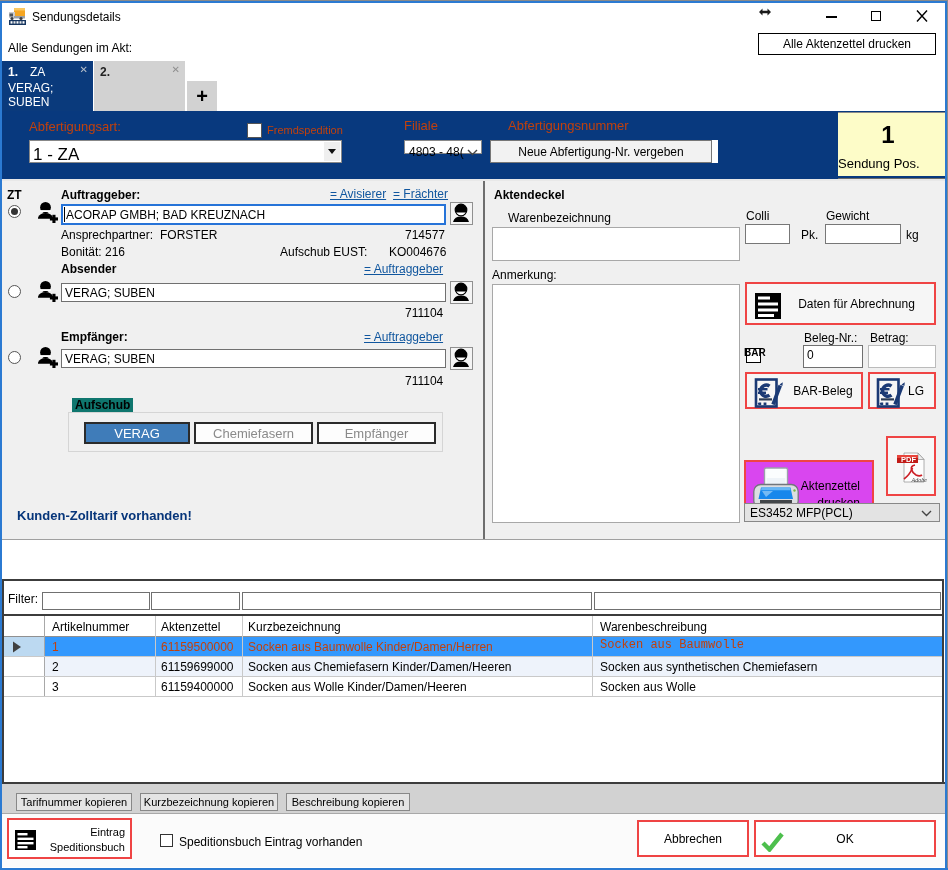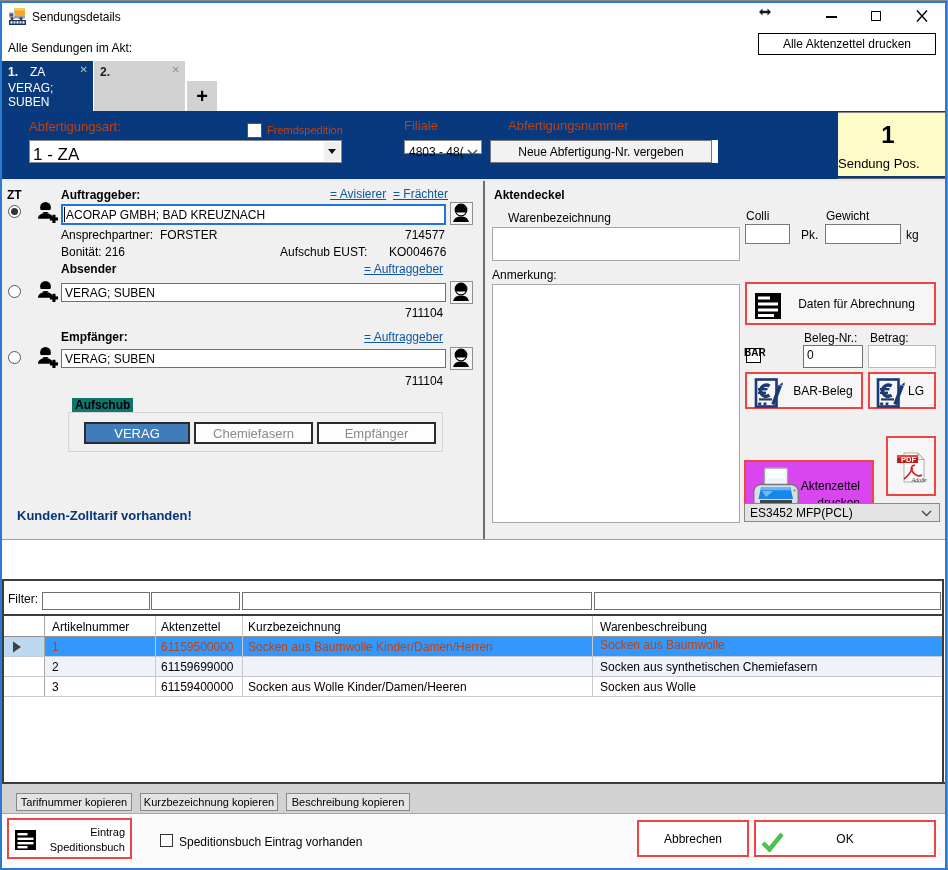--- a/index.html
+++ b/index.html
@@ -297,26 +297,27 @@
 <div class="ab" style="left:4px;top:636px;width:938px;height:1px;background:#909090;"></div>
 
 <div class="ab" style="left:4px;top:637px;width:938px;height:20px;background:#bcd9f1;">
   <svg style="position:absolute;left:8px;top:4px" width="10" height="12" viewBox="0 0 10 12">
         <path d="M1 0.5 L9 6 L1 11.5 Z" fill="#404040"></path>
       </svg>
   <div style="position:absolute;left:40px;top:0;right:0;height:20px;background:#3398fd;"></div>
   <div class="lbl wht" style="left:48px;top:3px;">1</div>
   <div class="lbl wht" style="left:157px;top:3px;">61159500000</div>
   <div class="lbl wht" style="left:244px;top:3px;">Socken aus Baumwolle Kinder/Damen/Herren</div>
-  <div class="lbl wht" style="left:596px;top:1px;">Socken aus Baumwolle</div>
+  <div class="lbl wht" style="left:596px;top:1px;font-family:Liberation Mono, monospace;">Socken aus Baumwolle</div>
 </div>
 <div class="ab" style="left:4px;top:657px;width:938px;height:20px;background:#eef3fb;">
   <div style="position:absolute;left:0;top:0;width:40px;height:20px;background:#fff;"></div>
   <div class="lbl" style="left:48px;top:3px;">2</div>
   <div class="lbl" style="left:157px;top:3px;">61159699000</div>
+  <div class="lbl" style="left:244px;top:3px;">Socken aus Chemiefasern Kinder/Damen/Heeren</div>
   <div class="lbl" style="left:596px;top:3px;">Socken aus synthetischen Chemiefasern</div>
 </div>
 <div class="ab" style="left:4px;top:677px;width:938px;height:20px;background:#fff;">
   <div class="lbl" style="left:48px;top:3px;">3</div>
   <div class="lbl" style="left:157px;top:3px;">61159400000</div>
   <div class="lbl" style="left:244px;top:3px;">Socken aus Wolle Kinder/Damen/Heeren</div>
   <div class="lbl" style="left:596px;top:3px;">Socken aus Wolle</div>
 </div>
 
 <div class="ab" style="left:44px;top:616px;width:1px;height:81px;background:#a8a8a8;"></div>

